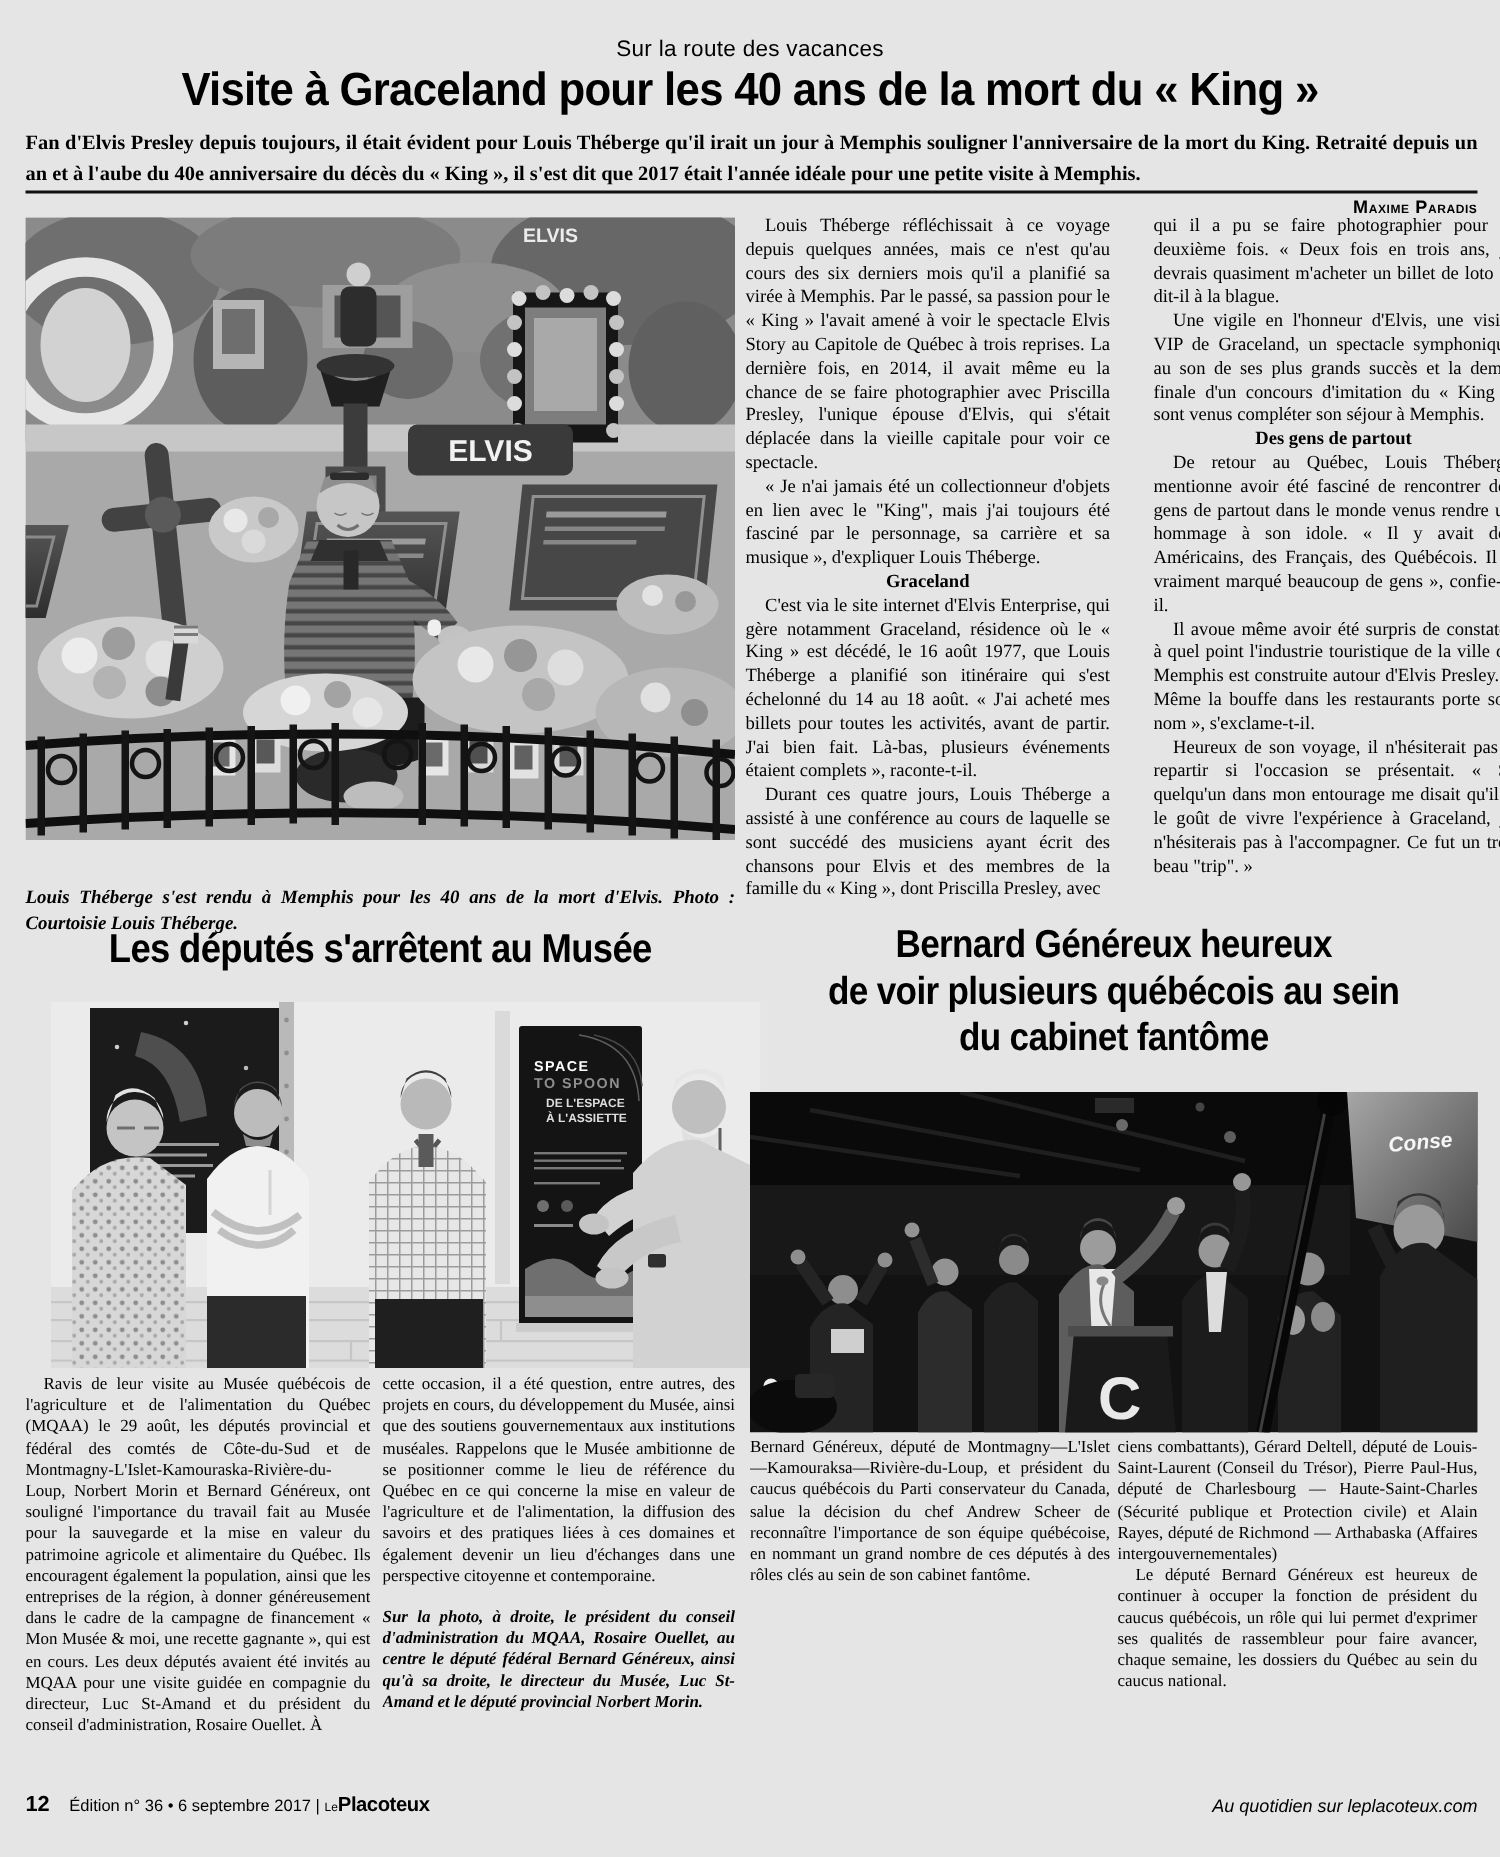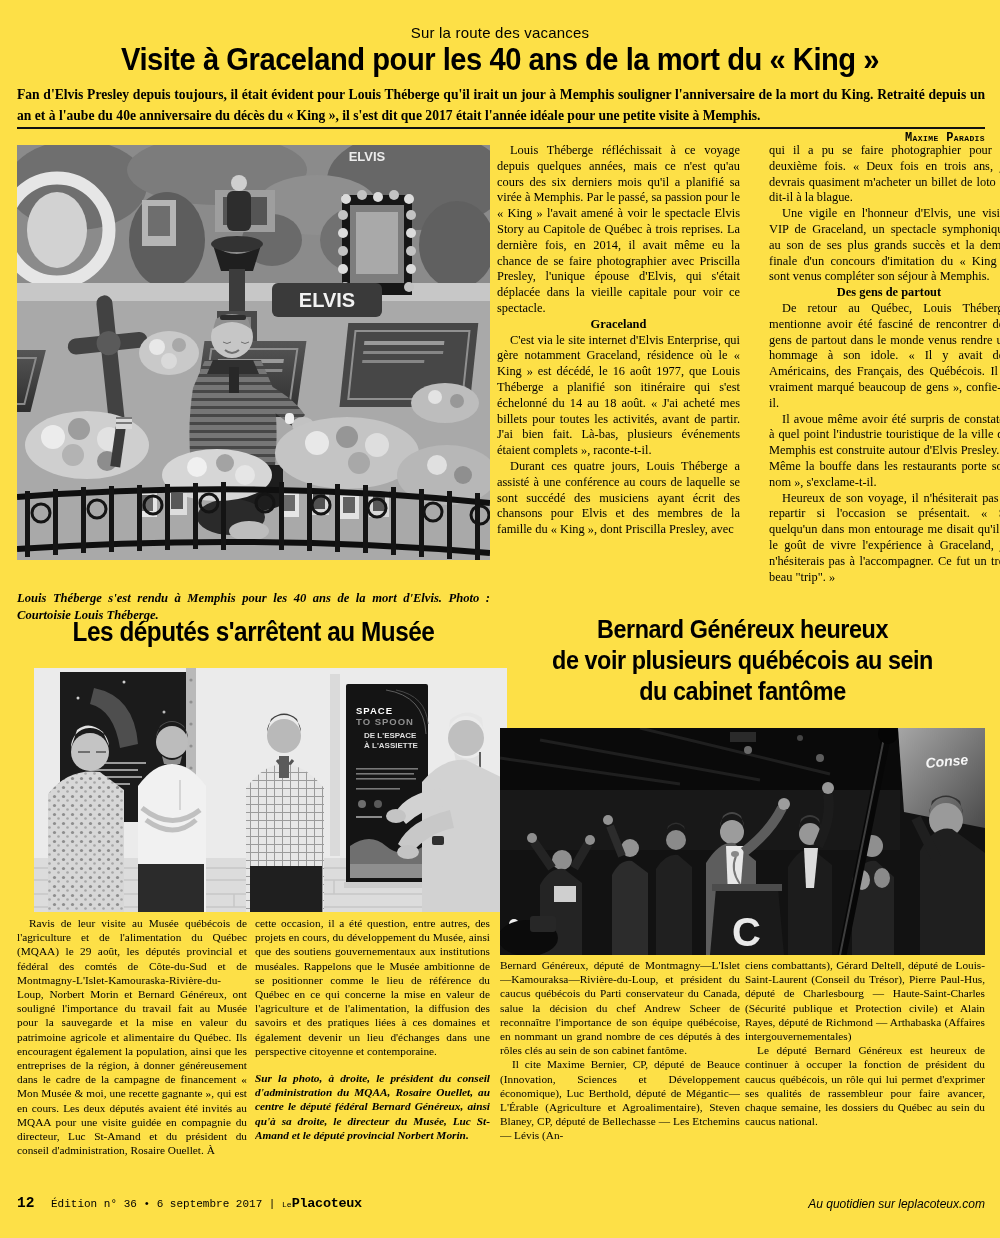--- a/index.html
+++ b/index.html
@@ -1,45 +1,45 @@
 <!DOCTYPE html>
 <html lang="fr"><head>
 <meta charset="utf-8">
 <style>
   html,body{margin:0;padding:0;background:#888;}
-  .page{position:relative;width:1000px;height:1238px;background:#fde047;color:#000;
+  .page{position:relative;width:1000px;height:1238px;background:#e5e5e5;color:#000;
         font-family:"Liberation Serif",serif;overflow:hidden;margin:0 auto;}
   .abs{position:absolute;}
   
   .kicker{top:24px;left:0;width:1000px;text-align:center;
           font-family:"Liberation Sans",sans-serif;font-size:15px;letter-spacing:.2px;}
   .headline-main{top:42px;left:0;width:1000px;text-align:center;
           font-family:"Liberation Sans",sans-serif;font-weight:800;font-size:31px;
           letter-spacing:-.5px;transform:scaleX(.94);transform-origin:center;}
   .lede{top:84px;left:17px;width:968px;font-weight:bold;font-size:13.6px;line-height:21px;
         text-align:justify;}
   .rule{top:127px;left:17px;width:968px;height:2px;background:#111;}
-  .byline{top:131px;left:17px;width:968px;text-align:right;font-family:Liberation Mono, monospace;
+  .byline{top:131px;left:17px;width:968px;text-align:right;font-family:Liberation Sans, sans-serif;
           font-weight:bold;font-size:12px;font-variant:small-caps;letter-spacing:.4px;}
   
   .col{text-align:justify;overflow:hidden;}
   .a1 p{margin:0;font-size:12.4px;line-height:15.8px;text-indent:13px;}
   .a23 p{margin:0;font-size:11.3px;line-height:14.2px;text-indent:12px;}
   p.noindent{text-indent:0;}
   .subhead{text-align:center;font-weight:bold;font-size:12.8px;margin:3px 0 1px 0;text-indent:0 !important;}
   .capt{font-weight:bold;font-style:italic;}
   .caption1{top:562px;left:17px;width:473px;font-weight:bold;font-style:italic;
             font-size:12.6px;line-height:17px;text-align:justify;margin-top:28px;}
   .h2{font-family:"Liberation Sans",sans-serif;font-weight:800;text-align:center;
       transform:scaleX(.9);transform-origin:center;}
   .headline-musee{top:617px;left:17px;width:473px;font-size:27px;letter-spacing:-.5px;}
   .headline-cabinet{top:614px;left:500px;width:485px;font-size:26px;line-height:31px;letter-spacing:-.5px;}
   .leadbold p{font-weight:normal;}
   
-  .footer-left{top:1195px;left:17px;font-family:Liberation Mono, monospace;font-size:11px;}
+  .footer-left{top:1195px;left:17px;font-family:Liberation Sans, sans-serif;font-size:11px;}
   .footer-left .pn{font-weight:bold;font-size:14.5px;margin-right:10px;}
   .footer-left .brand-le{font-size:8px;}
   .footer-left .brand{font-weight:bold;font-size:13.5px;letter-spacing:-.3px;}
   .footer-right{top:1197px;left:500px;width:485px;text-align:right;
                 font-family:"Liberation Sans",sans-serif;font-style:italic;font-size:12px;}
   svg{display:block;}
 </style>
 </head>
 <body>
 
@@ -251,20 +251,21 @@
             <circle cx="416" cy="367" r="9"></circle>
             <circle cx="463" cy="370" r="9"></circle>
         </g>
       </g>
     </svg>
   </div>
   <div class="abs caption1">Louis Théberge s'est rendu à Memphis pour les 40 ans de la mort d'Elvis. Photo : Courtoisie Louis Théberge.</div>
 
   <div class="abs col a1" style="top:143px;left:497px;width:243px;height:462px;">
     <p>Louis Théberge réfléchissait à ce voyage depuis quelques années, mais ce n'est qu'au cours des six derniers mois qu'il a planifié sa virée à Memphis. Par le passé, sa passion pour le « King » l'avait amené à voir le spectacle Elvis Story au Capitole de Québec à trois reprises. La dernière fois, en 2014, il avait même eu la chance de se faire photographier avec Priscilla Presley, l'unique épouse d'Elvis, qui s'était déplacée dans la vieille capitale pour voir ce spectacle.</p>
+    <p>« Je n'ai jamais été un collectionneur d'objets en lien avec le "King", mais j'ai toujours été fasciné par le personnage, sa carrière et sa musique », d'expliquer Louis Théberge.</p>
     <p class="subhead">Graceland</p>
     <p>C'est via le site internet d'Elvis Enterprise, qui gère notamment Graceland, résidence où le « King » est décédé, le 16 août 1977, que Louis Théberge a planifié son itinéraire qui s'est échelonné du 14 au 18 août. « J'ai acheté mes billets pour toutes les activités, avant de partir. J'ai bien fait. Là-bas, plusieurs événements étaient complets », raconte-t-il.</p>
     <p>Durant ces quatre jours, Louis Théberge a assisté à une conférence au cours de laquelle se sont succédé des musiciens ayant écrit des chansons pour Elvis et des membres de la famille du « King », dont Priscilla Presley, avec</p>
   </div>
   <div class="abs col a1" style="top:143px;left:769px;width:240px;height:462px;">
     <p class="noindent">qui il a pu se faire photographier pour la deuxième fois. « Deux fois en trois ans, je devrais quasiment m'acheter un billet de loto », dit-il à la blague.</p>
     <p>Une vigile en l'honneur d'Elvis, une visite VIP de Graceland, un spectacle symphonique au son de ses plus grands succès et la demi-finale d'un concours d'imitation du « King » sont venus compléter son séjour à Memphis.</p>
     <p class="subhead">Des gens de partout</p>
     <p>De retour au Québec, Louis Théberge mentionne avoir été fasciné de rencontrer des gens de partout dans le monde venus rendre un hommage à son idole. « Il y avait des Américains, des Français, des Québécois. Il a vraiment marqué beaucoup de gens », confie-t-il.</p>
     <p>Il avoue même avoir été surpris de constater à quel point l'industrie touristique de la ville de Memphis est construite autour d'Elvis Presley. « Même la bouffe dans les restaurants porte son nom », s'exclame-t-il.</p>
@@ -475,21 +476,20 @@
 
       <g>
         <ellipse cx="28" cy="210" rx="30" ry="18" fill="#0b0b0b"></ellipse>
         <rect x="30" y="188" width="26" height="16" rx="3" fill="#272727"></rect>
       </g>
     </svg>
   </div>
 
   <div class="abs col a23 leadbold" style="top:958px;left:500px;width:240px;height:232px;">
     <p class="noindent">Bernard Généreux, député de Montmagny—L'Islet—Kamouraksa—Rivière-du-Loup, et président du caucus québécois du Parti conservateur du Canada, salue la décision du chef Andrew Scheer de reconnaître l'importance de son équipe québécoise, en nommant un grand nombre de ces députés à des rôles clés au sein de son cabinet fantôme.</p>
-    <p style="font-weight:normal;">Il cite Maxime Bernier, CP, député de Beauce (Innovation, Sciences et Développement économique), Luc Berthold, député de Mégantic—L'Érable (Agriculture et Agroalimentaire), Steven Blaney, CP, député de Bellechasse — Les Etchemins — Lévis (An-</p>
   </div>
   <div class="abs col a23" style="top:958px;left:745px;width:240px;height:232px;">
     <p class="noindent">ciens combattants), Gérard Deltell, député de Louis-Saint-Laurent (Conseil du Trésor), Pierre Paul-Hus, député de Charlesbourg — Haute-Saint-Charles (Sécurité publique et Protection civile) et Alain Rayes, député de Richmond — Arthabaska (Affaires intergouvernementales)</p>
     <p>Le député Bernard Généreux est heureux de continuer à occuper la fonction de président du caucus québécois, un rôle qui lui permet d'exprimer ses qualités de rassembleur pour faire avancer, chaque semaine, les dossiers du Québec au sein du caucus national.</p>
   </div>
 
   <div class="abs footer-left">
     <span class="pn">12</span>
     <span>Édition n° 36 • 6 septembre 2017 |</span>
     <span class="brand-le">Le</span><span class="brand">Placoteux</span>

